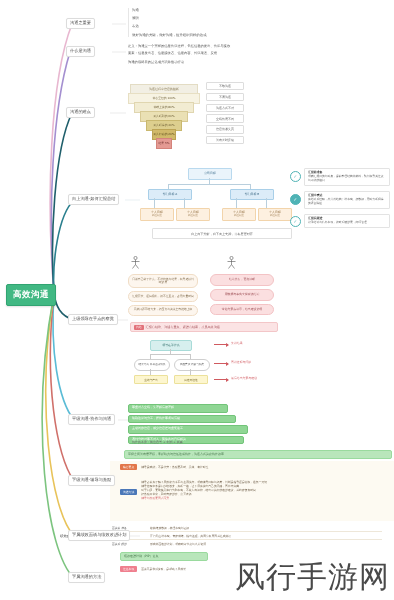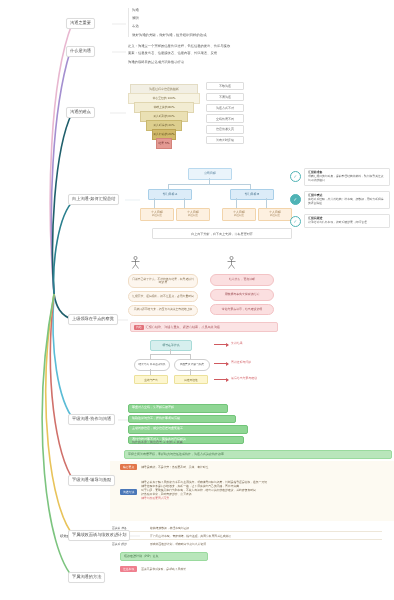--- a/index.html
+++ b/index.html
@@ -167,20 +167,21 @@
     <path d="M112,24 L126,24" stroke="#e3e3e3" stroke-width=".7" fill="none"></path>
     <path d="M112,52 L126,52" stroke="#e3e3e3" stroke-width=".7" fill="none"></path>
     <path d="M110,113 L126,113" stroke="#e3e3e3" stroke-width=".7" fill="none"></path>
     <path d="M125,200 L140,200" stroke="#dfe9ee" stroke-width=".7" fill="none"></path>
     <path d="M118,320 L128,320" stroke="#e3e3e3" stroke-width=".7" fill="none"></path>
     <path d="M118,420 L128,420" stroke="#e3e3e3" stroke-width=".7" fill="none"></path>
     <path d="M118,481 L128,481" stroke="#e3e3e3" stroke-width=".7" fill="none"></path>
     <path d="M126,536 L140,536" stroke="#e3e3e3" stroke-width=".7" fill="none"></path>
   </svg>
 
+  <div class="lay root-node">高效沟通</div>
 
   <div class="lay blabel" style="left:66px;top:18px;">沟通之重要</div>
   <div class="lay blabel" style="left:66px;top:46px;">什么是沟通</div>
   <div class="lay blabel" style="left:66px;top:107px;">沟通的难点</div>
   <div class="lay blabel" style="left:68px;top:194px;">向上沟通-如何汇报总结</div>
   <div class="lay blabel" style="left:68px;top:314px;">上级领导在乎点的察觉</div>
   <div class="lay blabel" style="left:68px;top:414px;">平级沟通-协作与沟通</div>
   <div class="lay blabel" style="left:68px;top:475px;">下级沟通-辅导与激励</div>
   <div class="lay blabel" style="left:68px;top:530px;">下属绩效面谈与绩效改进计划</div>
   <div class="lay blabel" style="left:68px;top:572px;">下属沟通的方法</div>
@@ -389,14 +390,15 @@
     </div>
   </div>
 
   <div class="lay gbar gbar-lite" style="left:120px;top:552px;width:80px;height:7px;">绩效改进计划（PIP）要点</div>
 
   <div class="lay" style="left:120px;top:566px;display:flex;align-items:center;gap:4px;">
     <span class="badge badge-pink">注意事项</span>
     <span class="para">面谈不是秋后算账，是帮助下属成长</span>
   </div>
 
+  <div class="lay watermark">风行手游网</div>
 
 </div>
 
 </body></html>

